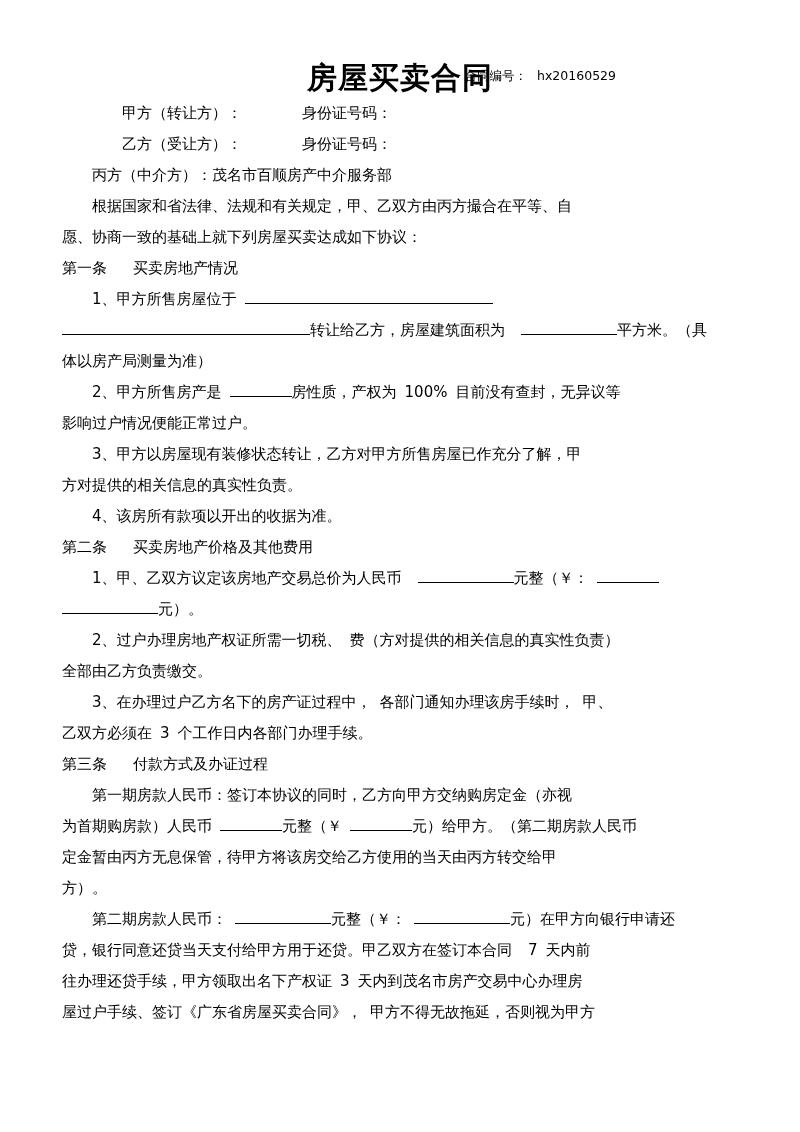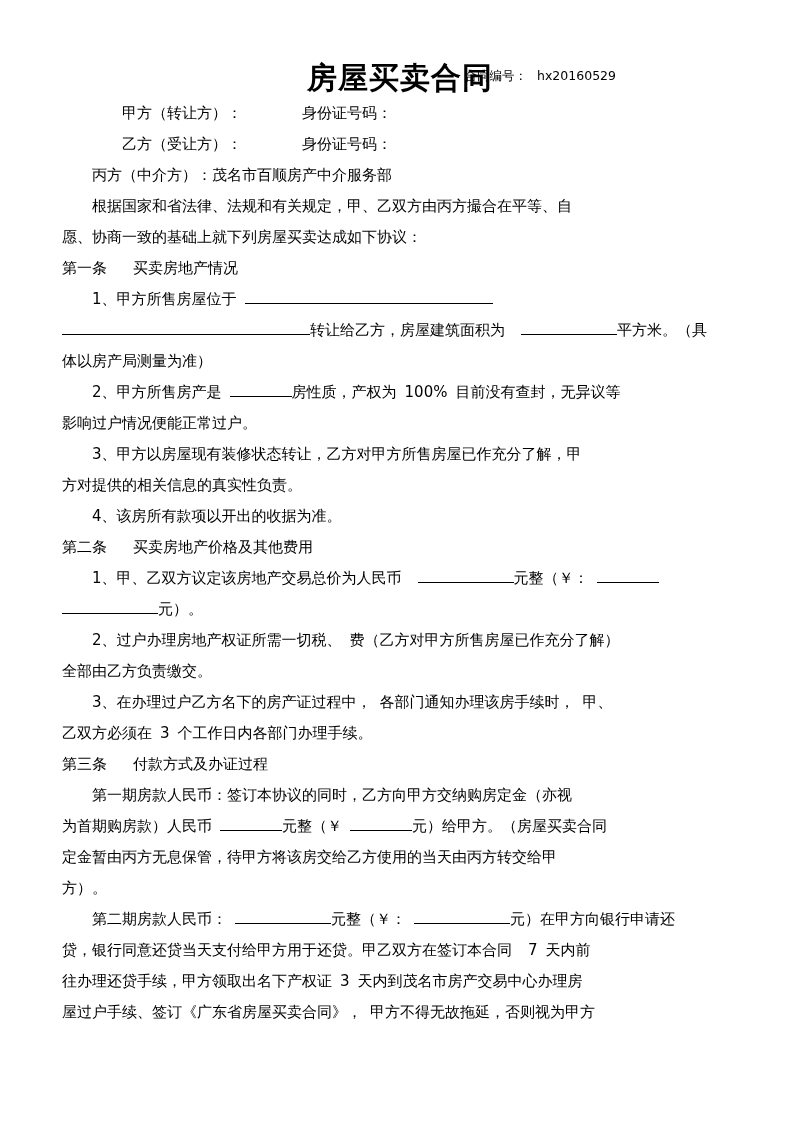--- a/index.html
+++ b/index.html
@@ -144,38 +144,38 @@
     </p>
 
     <p class="indent1">
       <span>1、</span><span>甲、乙双方议定该房地产交易总价为人民币</span><span class="sp-lg"></span><span class="u u-m"></span><span>元整（￥：</span><span class="sp"></span><span class="u u-s"></span>
     </p>
     <p>
       <span class="u u-m"></span><span>元）。</span>
     </p>
 
     <p class="indent1">
-      <span>2、</span><span>过户办理房地产权证所需一切税、</span><span class="sp"></span><span>费（乙方对甲方所售房屋已作充分了解）</span>
+      <span>2、</span><span>过户办理房地产权证所需一切税、</span><span class="sp"></span><span>费（方对提供的相关信息的真实性负责）</span>
     </p>
     <p>全部由乙方负责缴交。</p>
 
     <p class="indent1">
       <span>3、</span><span>在办理过户乙方名下的房产证过程中，</span><span class="sp"></span><span>各部门通知办理该房手续时，</span><span class="sp"></span><span>甲、</span>
     </p>
     <p>
       <span>乙双方必须在</span><span class="sp"></span><span>3</span><span class="sp"></span><span>个工作日内各部门办理手续。</span>
     </p>
 
     <p class="sec-head">
       <span>第三条</span><span class="gap"></span><span>付款方式及办证过程</span>
     </p>
 
     <p class="indent1">第一期房款人民币：签订本协议的同时，乙方向甲方交纳购房定金（亦视</p>
     <p>
-      <span>为首期购房款）人民币</span><span class="sp"></span><span class="u u-s"></span><span>元整（￥</span><span class="sp"></span><span class="u u-s"></span><span>元）给甲方。（房屋买卖合同</span>
+      <span>为首期购房款）人民币</span><span class="sp"></span><span class="u u-s"></span><span>元整（￥</span><span class="sp"></span><span class="u u-s"></span><span>元）给甲方。（第二期房款人民币</span>
     </p>
     <p>定金暂由丙方无息保管，待甲方将该房交给乙方使用的当天由丙方转交给甲</p>
     <p>方）。</p>
 
     <p class="indent1">
       <span>第二期房款人民币：</span><span class="sp"></span><span class="u u-m"></span><span>元整（￥：</span><span class="sp"></span><span class="u u-m"></span><span>元）在甲方向银行申请还</span>
     </p>
     <p>
       <span>贷，银行同意还贷当天支付给甲方用于还贷。甲乙双方在签订本合同</span><span class="sp-lg"></span><span>7</span><span class="sp"></span><span>天内前</span>
     </p>

